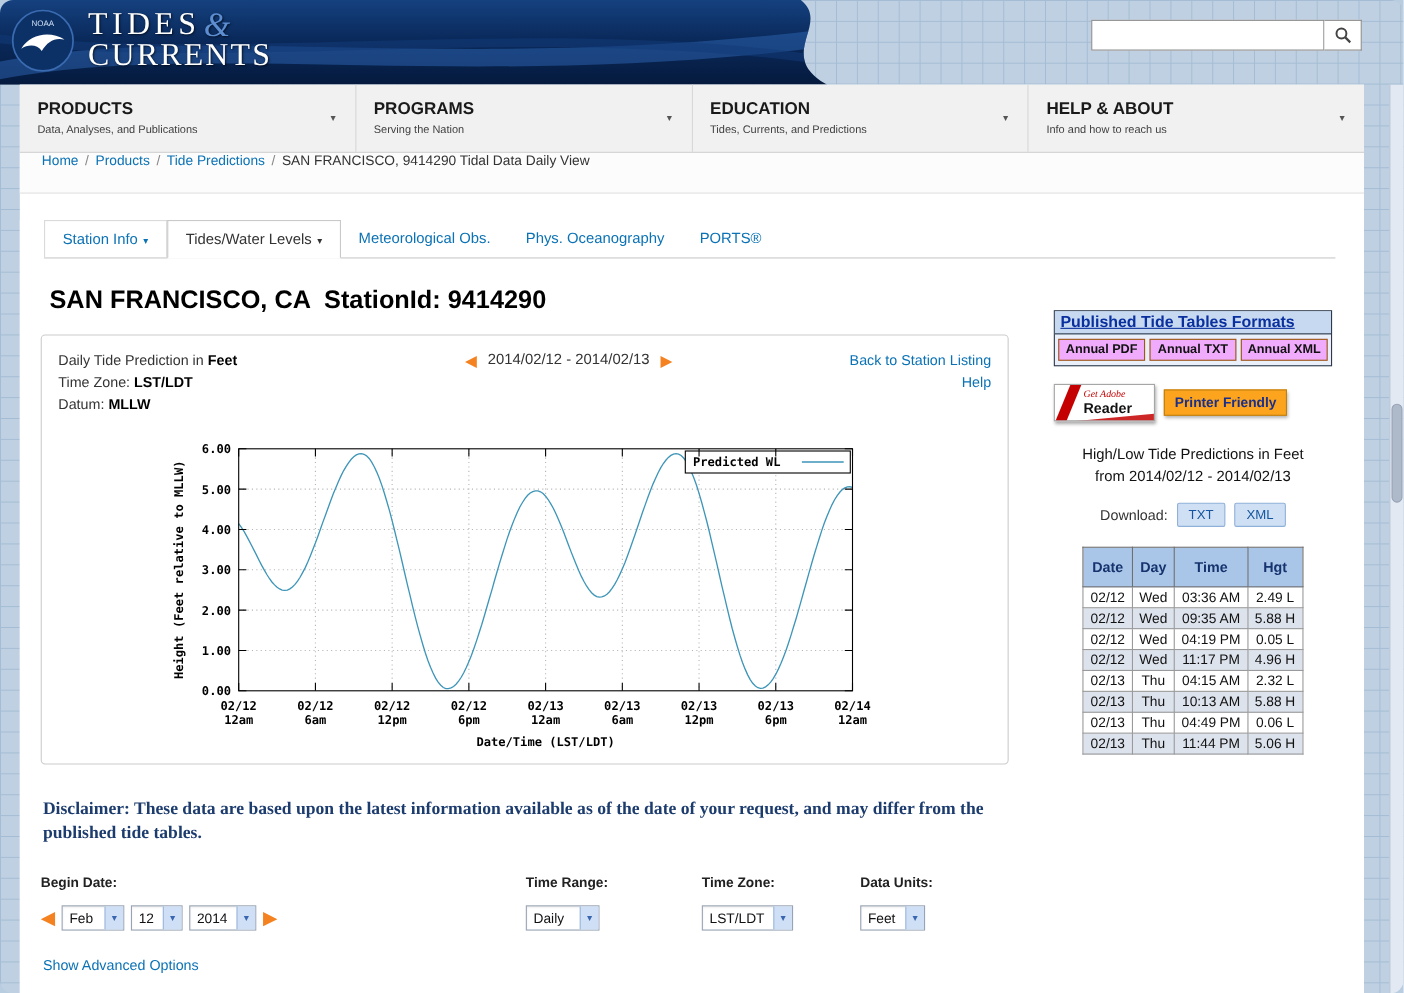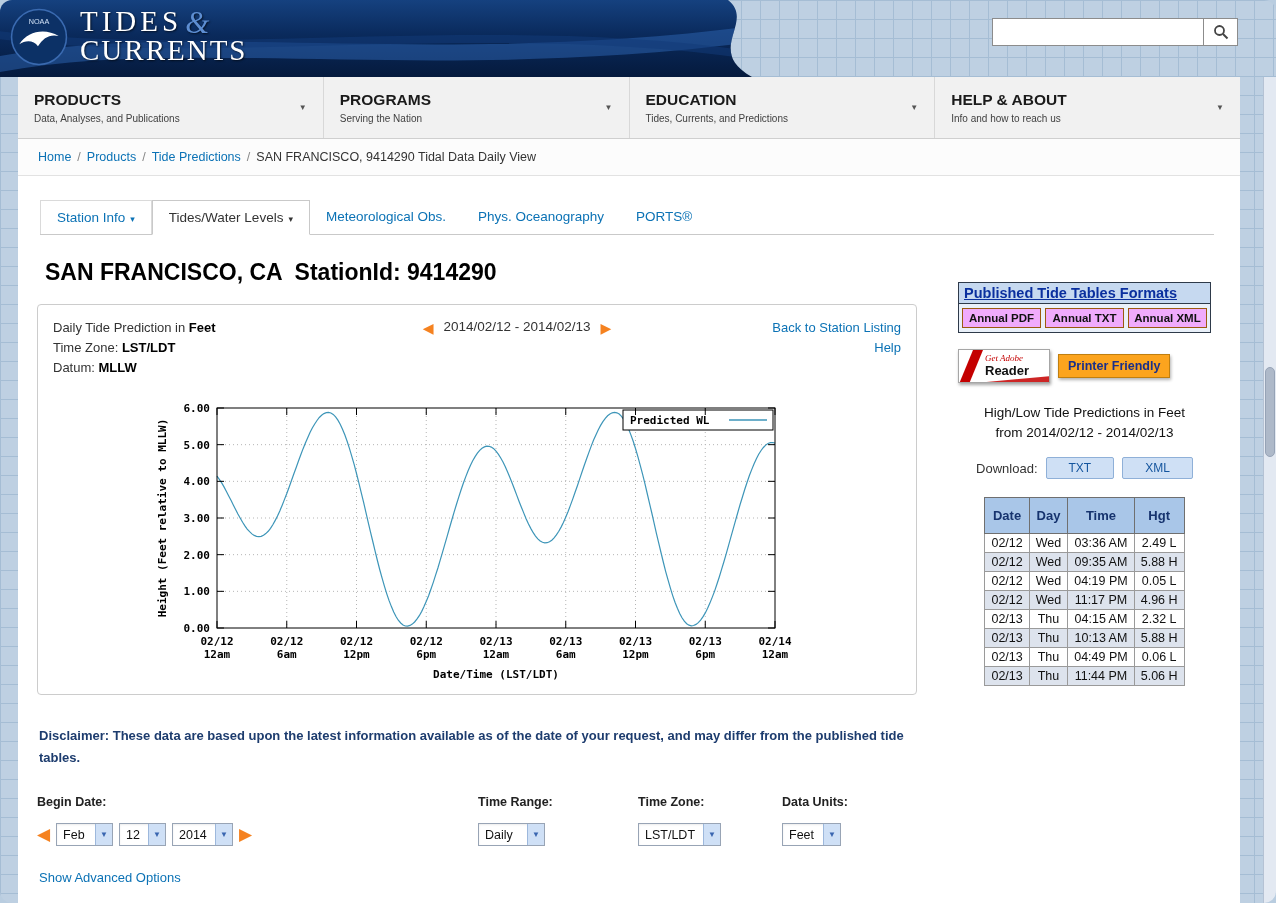--- a/index.html
+++ b/index.html
@@ -25,21 +25,21 @@
   
   .content{position:absolute;left:18px;top:77px;width:1222px;min-height:826px;background:#fff;}
 
   .main-nav{display:flex;height:62px;background:#f1f1f1;border-bottom:1px solid #cfcfcf;}
   .nav-item{flex:1;display:flex;align-items:center;justify-content:space-between;padding:0 16px;border-right:1px solid #d8d8d8;cursor:pointer;}
   .nav-item:last-child{border-right:none;}
   .nav-title{font-size:15.5px;font-weight:bold;color:#1a1a1a;}
   .nav-sub{font-size:10px;color:#3f3f3f;margin-top:4px;}
   .nav-caret{font-size:8px;color:#555;margin-left:8px;}
 
-  .breadcrumb{height:37px;display:flex;align-items:center;background:#fcfcfc;border-bottom:1px solid #e2e2e2;padding:0 20px;font-size:12.5px;color:#888;gap:6px;}
+  .breadcrumb{height:37px;display:flex;align-items:flex-start;background:#fcfcfc;border-bottom:1px solid #e2e2e2;padding:0 20px;font-size:12.5px;color:#888;gap:6px;}
   .breadcrumb .crumb-link{color:#0b72b5;cursor:pointer;}
   .breadcrumb .crumb-current{color:#333;}
 
   .main-body{position:relative;background:#fff;min-height:727px;padding-bottom:20px;}
 
   
   .tabs{margin:24px 26px 0 22px;border-bottom:1px solid #c9c9c9;display:flex;}
   .tab{padding:9px 16px;font-size:13.5px;color:#0b72b5;cursor:pointer;}
   .tab .tab-caret{font-size:9px;margin-left:5px;}
   .tab-boxed{border:1px solid #dadada;border-bottom:none;}
@@ -52,21 +52,21 @@
   .panel-top{display:flex;font-size:13px;color:#333;}
   .panel-info{width:255px;line-height:20px;}
   .panel-info b{color:#000;}
   .date-nav{flex:1;display:flex;justify-content:center;align-items:flex-start;gap:10px;padding-top:1px;font-size:13.5px;color:#333;}
   .arrow-btn{color:#f58220;font-size:14px;line-height:18px;cursor:pointer;}
   .panel-links{width:175px;text-align:right;line-height:20px;}
   .panel-links .plink{display:block;color:#0b72b5;font-size:13px;cursor:pointer;}
   .chart-wrap{margin-top:14px;display:flex;justify-content:center;}
   .ctick{font-family:"DejaVu Sans Mono",monospace;font-size:11px;font-weight:bold;fill:#000;}
 
-  .disclaimer{margin:30px 0 0 2px;width:886px;font-size:13px;font-weight:bold;color:#1d3c6e;line-height:22px;}
+  .disclaimer{margin:30px 0 0 2px;width:886px;font-size:16px;font-weight:bold;color:#1d3c6e;line-height:22px;font-family:Liberation Serif, serif;}
 
   .form-row{display:flex;margin-top:26px;}
   .fg-label{font-size:12.5px;font-weight:bold;color:#222;margin-bottom:14px;}
   .controls{display:flex;align-items:center;gap:6px;}
   .fg-begin{width:441px;}
   .fg-tr{width:160px;}
   .fg-tz{width:144px;}
   .sel{display:inline-flex;align-items:stretch;border:1px solid #98a4b5;background:#fff;height:23px;cursor:pointer;box-shadow:inset 0 1px 2px rgba(0,0,0,.08);}
   .sel-val{display:flex;align-items:center;padding:0 8px 0 6px;font-size:12.5px;color:#111;}
   .sel-arrow{width:17px;display:flex;align-items:center;justify-content:center;background:#cfe0f6;border-left:1px solid #9db8dc;color:#3a66b0;font-size:8px;}
@@ -85,21 +85,21 @@
   .pub-btn-row{display:flex;gap:4px;padding:4px 3px;}
   .pub-btn{flex:1;background:#f0abfc;border:1px solid #9c5a10;font-size:11.5px;font-weight:bold;color:#111;text-align:center;padding:3px 2px;cursor:pointer;}
   .adobe-row{margin-top:16px;display:flex;align-items:center;gap:8px;}
   .adobe-badge{width:92px;height:34px;border:1px solid #a6a6a6;background:#fff;position:relative;overflow:hidden;cursor:pointer;box-shadow:1px 2px 3px rgba(0,0,0,.35);}
   .adobe-texts{position:absolute;left:26px;top:3px;}
   .adobe-l1{font-family:"Liberation Serif",serif;font-style:italic;font-size:9px;color:#c40000;}
   .adobe-l2{font-size:13px;font-weight:bold;color:#111;}
   .printer-btn{background:#fca41e;border:1px solid #c07f10;color:#1a2f8a;font-weight:bold;font-size:12.5px;padding:4px 9px;cursor:pointer;box-shadow:1px 2px 3px rgba(0,0,0,.3);}
   .pred-text{margin-top:20px;text-align:center;font-size:13.5px;color:#111;line-height:20px;}
   .dl-row{margin-top:14px;display:flex;justify-content:center;align-items:center;gap:8px;font-size:13px;color:#333;}
-  .dl-btn{background:#cfe0f5;border:1px solid #8fb0d8;color:#14559e;font-size:12px;padding:3px 22px;cursor:pointer;border-radius:2px;}
+  .dl-btn{background:#cfe0f5;border:1px solid #8fb0d8;color:#14559e;font-size:12px;padding:3px 10px;cursor:pointer;border-radius:2px;}
   .tide-table{border-collapse:collapse;margin:18px auto 0;}
   .tide-table th{background:#a9c6e8;color:#16336e;font-size:13px;font-weight:bold;padding:10px 5px;border:1px solid #6f6f6f;}
   .tide-table td{font-size:12.5px;padding:2px 6px;border:1px solid #9a9a9a;text-align:center;color:#111;background:#fff;}
   .tide-table tr.alt td{background:#dde3ed;}
 
   
   .scrollbar{position:absolute;right:0;top:77px;bottom:0;width:13px;background:#e3e9f2;border-left:1px solid #b5c2d4;}
   .scroll-thumb{position:absolute;left:1px;right:1px;top:290px;height:90px;background:#aeb9c9;border:1px solid #96a3b6;border-radius:5px;cursor:grab;}
 </style>
 </head>

